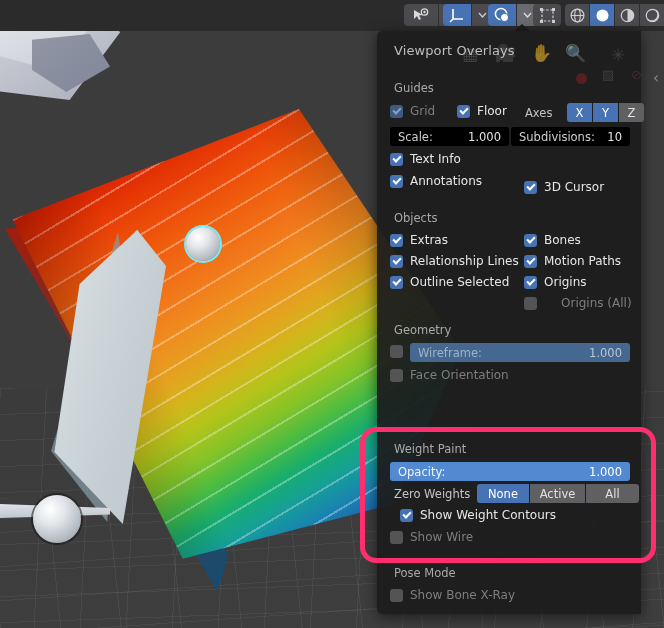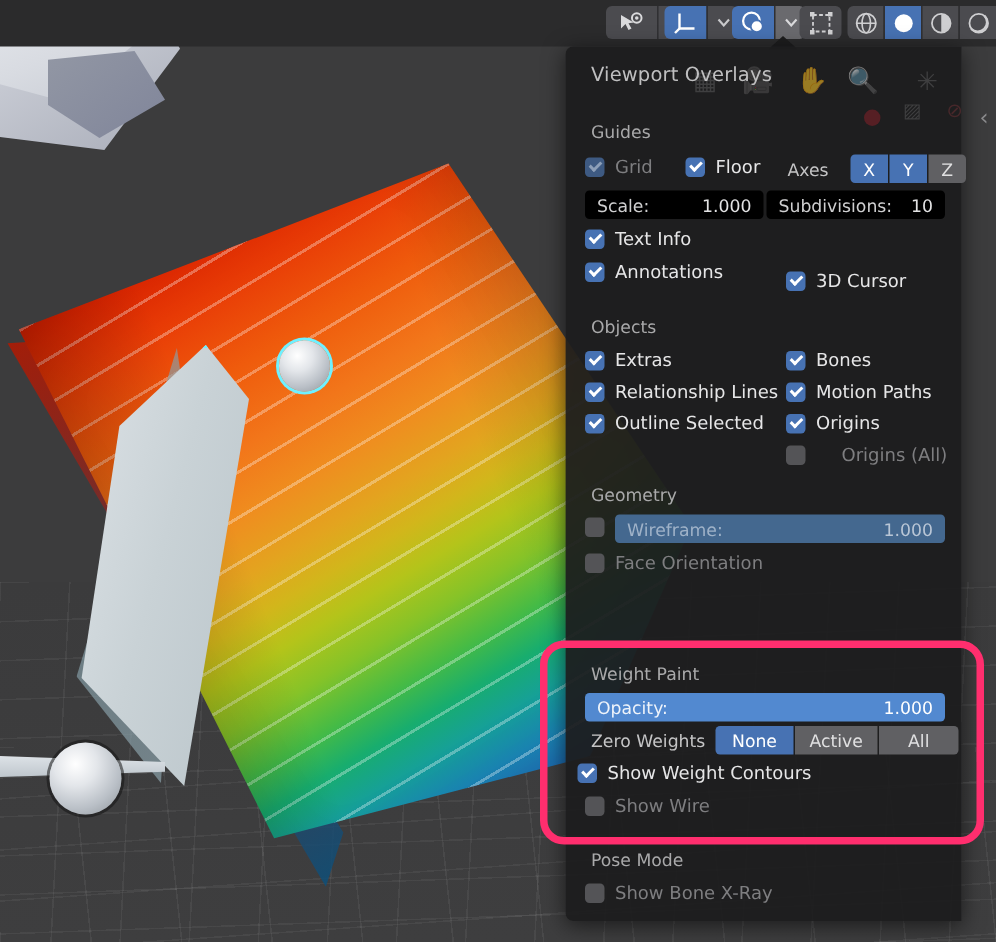--- a/index.html
+++ b/index.html
@@ -460,21 +460,21 @@
     <span class="v">1.000</span>
   </div>
 
   <div class="sect-label" style="left:17px; top:456px; color:#c4c4c5;">Zero Weights</div>
   <div class="tog-group" style="left:100px; top:453px;">
     <div class="tog on" style="width:52px; border-radius:3px 0 0 3px;">None</div>
     <div class="tog" style="width:55px;">Active</div>
     <div class="tog" style="width:53px; border-radius:0 3px 3px 0;">All</div>
   </div>
 
-  <div class="cbrow" style="left:8px; top:477px;">
+  <div class="cbrow" style="left:23px; top:477px;">
     <span class="cb on"></span>
     <span class="cb-lbl">Show Weight Contours</span>
   </div>
   <div class="cbrow" style="left:13px; top:499px;">
     <span class="cb"></span>
     <span class="cb-lbl dis">Show Wire</span>
   </div>
 
   <div class="sect-label" style="top:535px;">Pose Mode</div>
   <div class="cbrow" style="left:13px; top:557px;">

